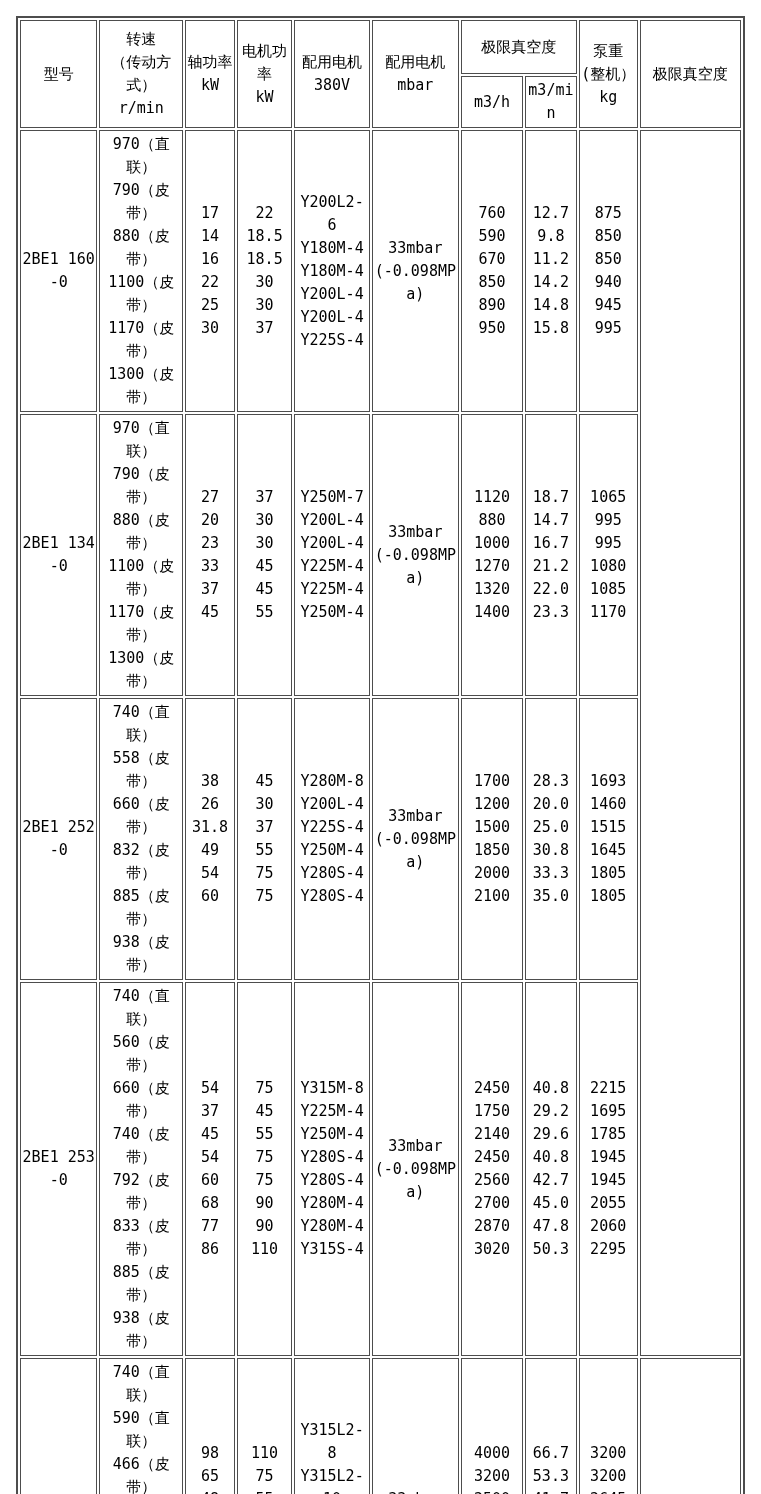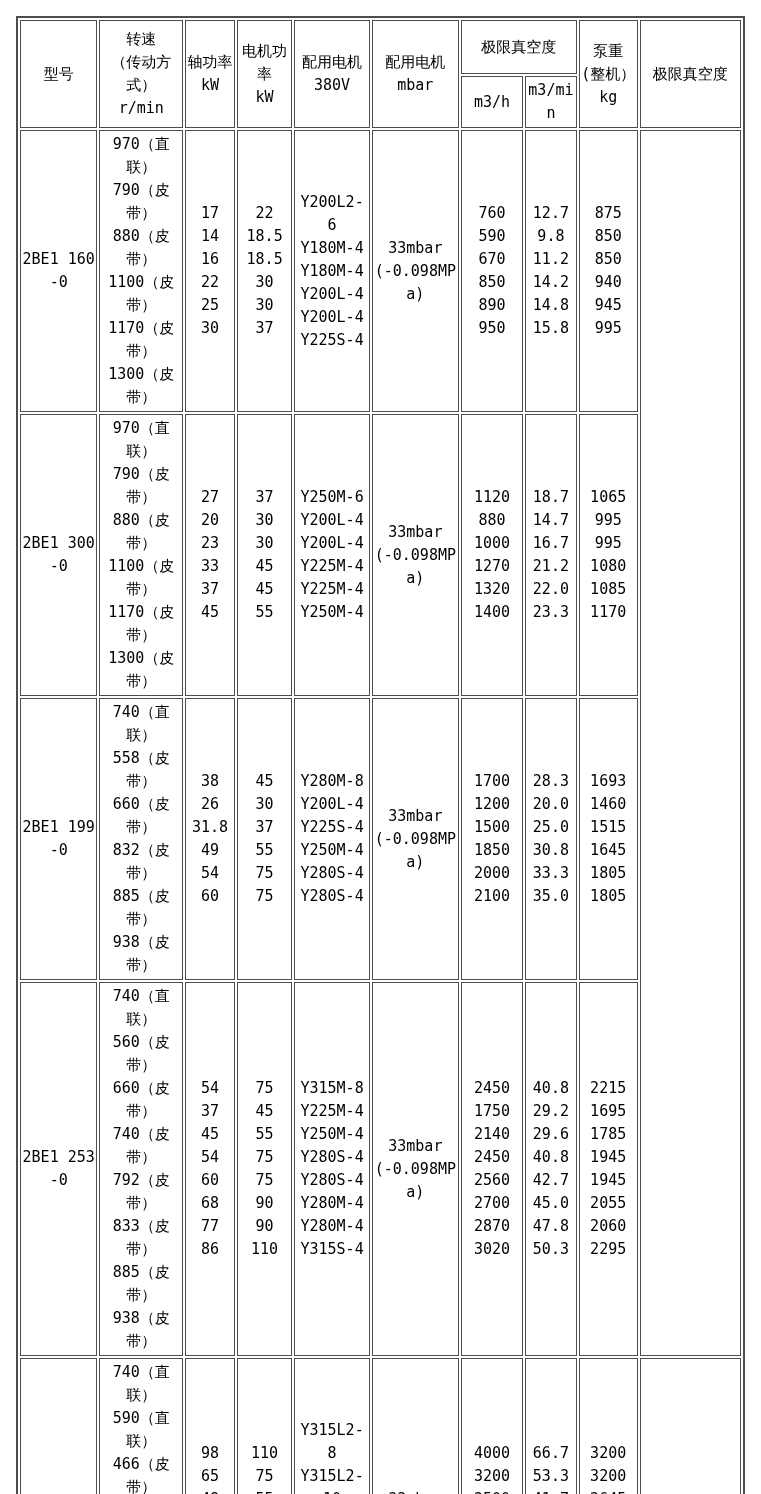--- a/index.html
+++ b/index.html
@@ -118,40 +118,40 @@
 15.8</td>
         <td>875
 850
 850
 940
 945
 995</td>
         <td rowspan="4"></td>
       </tr>
       <tr>
-        <td>2BE1 300-0</td>
+        <td>2BE1 134-0</td>
         <td>970（直联）
 790（皮带）
 880（皮带）
 1100（皮带）
 1170（皮带）
 1300（皮带）</td>
         <td>27
 20
 23
 33
 37
 45</td>
         <td>37
 30
 30
 45
 45
 55</td>
-        <td>Y250M-6
+        <td>Y250M-7
 Y200L-4
 Y200L-4
 Y225M-4
 Y225M-4
 Y250M-4</td>
         <td>33mbar
 (-0.098MPa)</td>
         <td>1120
 880
 1000
@@ -165,21 +165,21 @@
 22.0
 23.3</td>
         <td>1065
 995
 995
 1080
 1085
 1170</td>
       </tr>
       <tr>
-        <td>2BE1 199-0</td>
+        <td>2BE1 252-0</td>
         <td>740（直联）
 558（皮带）
 660（皮带）
 832（皮带）
 885（皮带）
 938（皮带）</td>
         <td>38
 26
 31.8
 49

